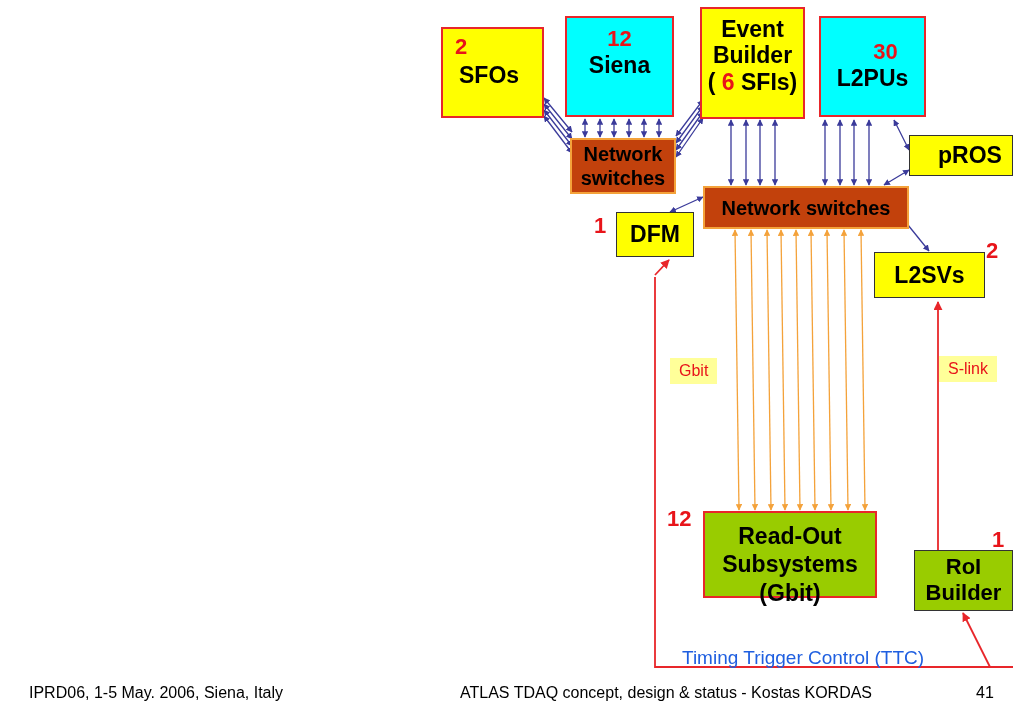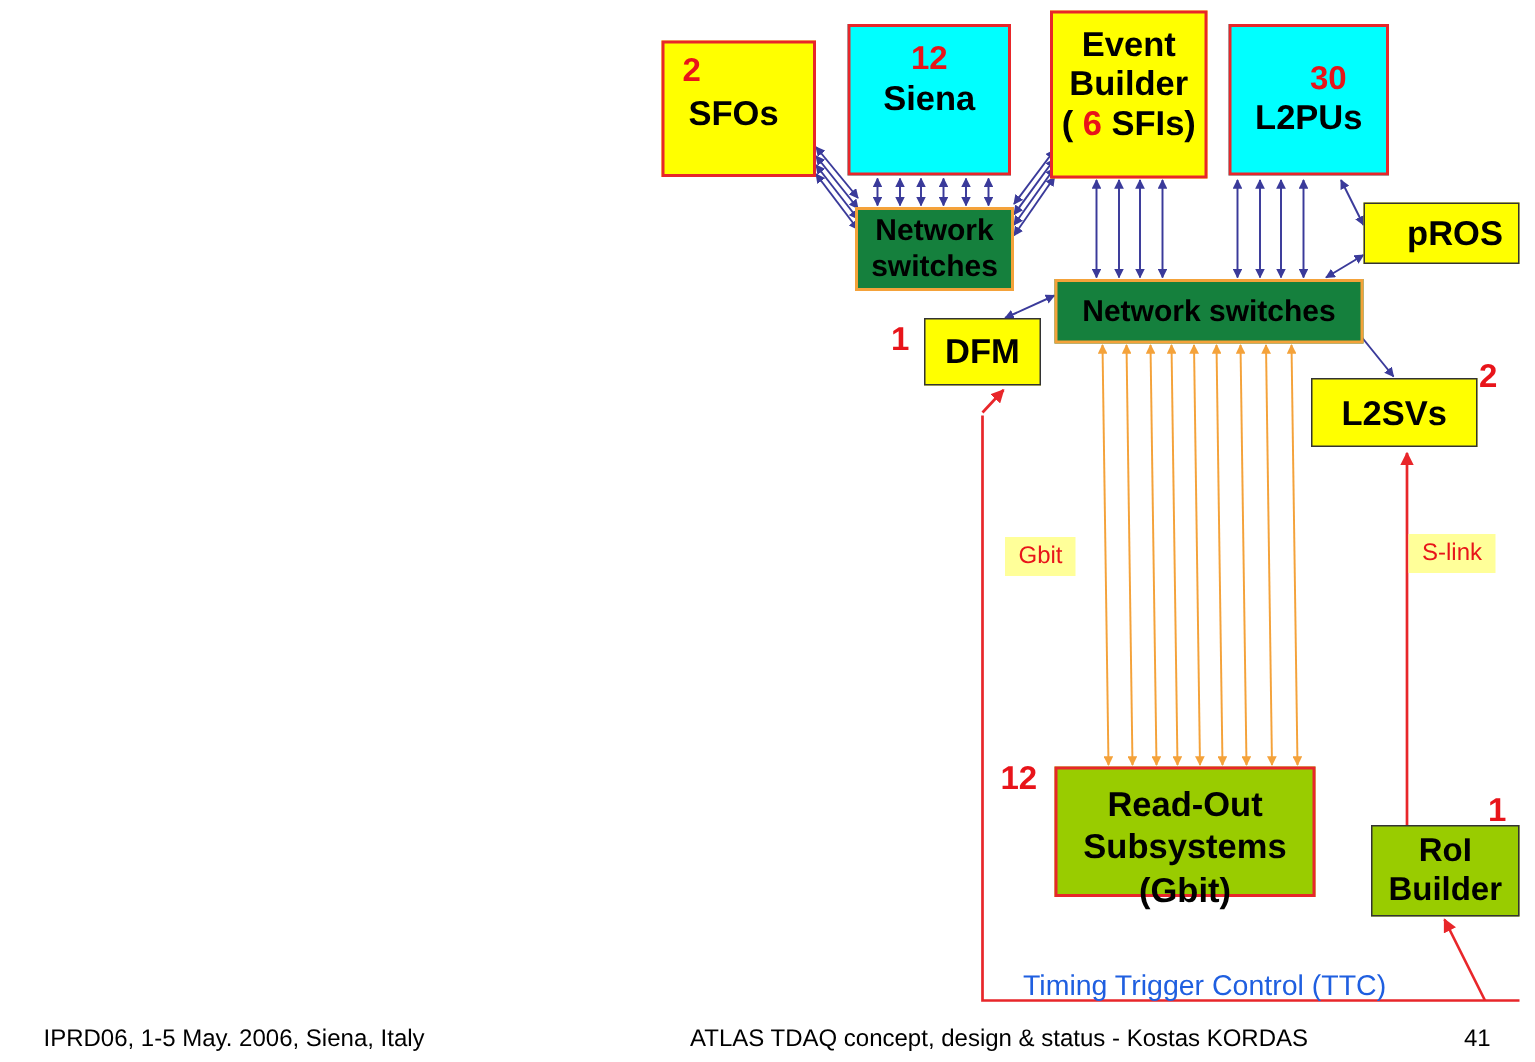--- a/index.html
+++ b/index.html
@@ -3,21 +3,21 @@
   <meta charset="utf-8">
   <style>
     html, body { margin: 0; padding: 0; background: #ffffff; }
     body { width: 1023px; height: 708px; position: relative; overflow: hidden;
            font-family: "Liberation Sans", sans-serif; }
     .box { position: absolute; box-sizing: border-box; text-align: center;
            font-weight: bold; color: #000; line-height: 1.1; }
     .yellow { background: #ffff00; }
     .cyan { background: #00ffff; }
     .green { background: #99cc00; }
-    .switch { background: #15803d; border: 2px solid #f4a23a; }
+    .switch { background: #c2410c; border: 2px solid #f4a23a; }
     .red-border { border: 2px solid #e8262a; }
     .dark-border { border: 1.5px solid #333; }
     .count { position: absolute; color: #e8141a; font-weight: bold;
              font-family: "Liberation Sans", sans-serif; }
     .label-tag { position: absolute; background: #ffff99; color: #e8141a;
                  font-size: 16px; padding: 4px 9px; }
     .footer { position: absolute; top: 684px; font-size: 16px; color: #000; }
     svg#wires { position: absolute; left: 0; top: 0; }
     .ttc { position: absolute; color: #1f5fe0; font-size: 19px; }
   </style>

